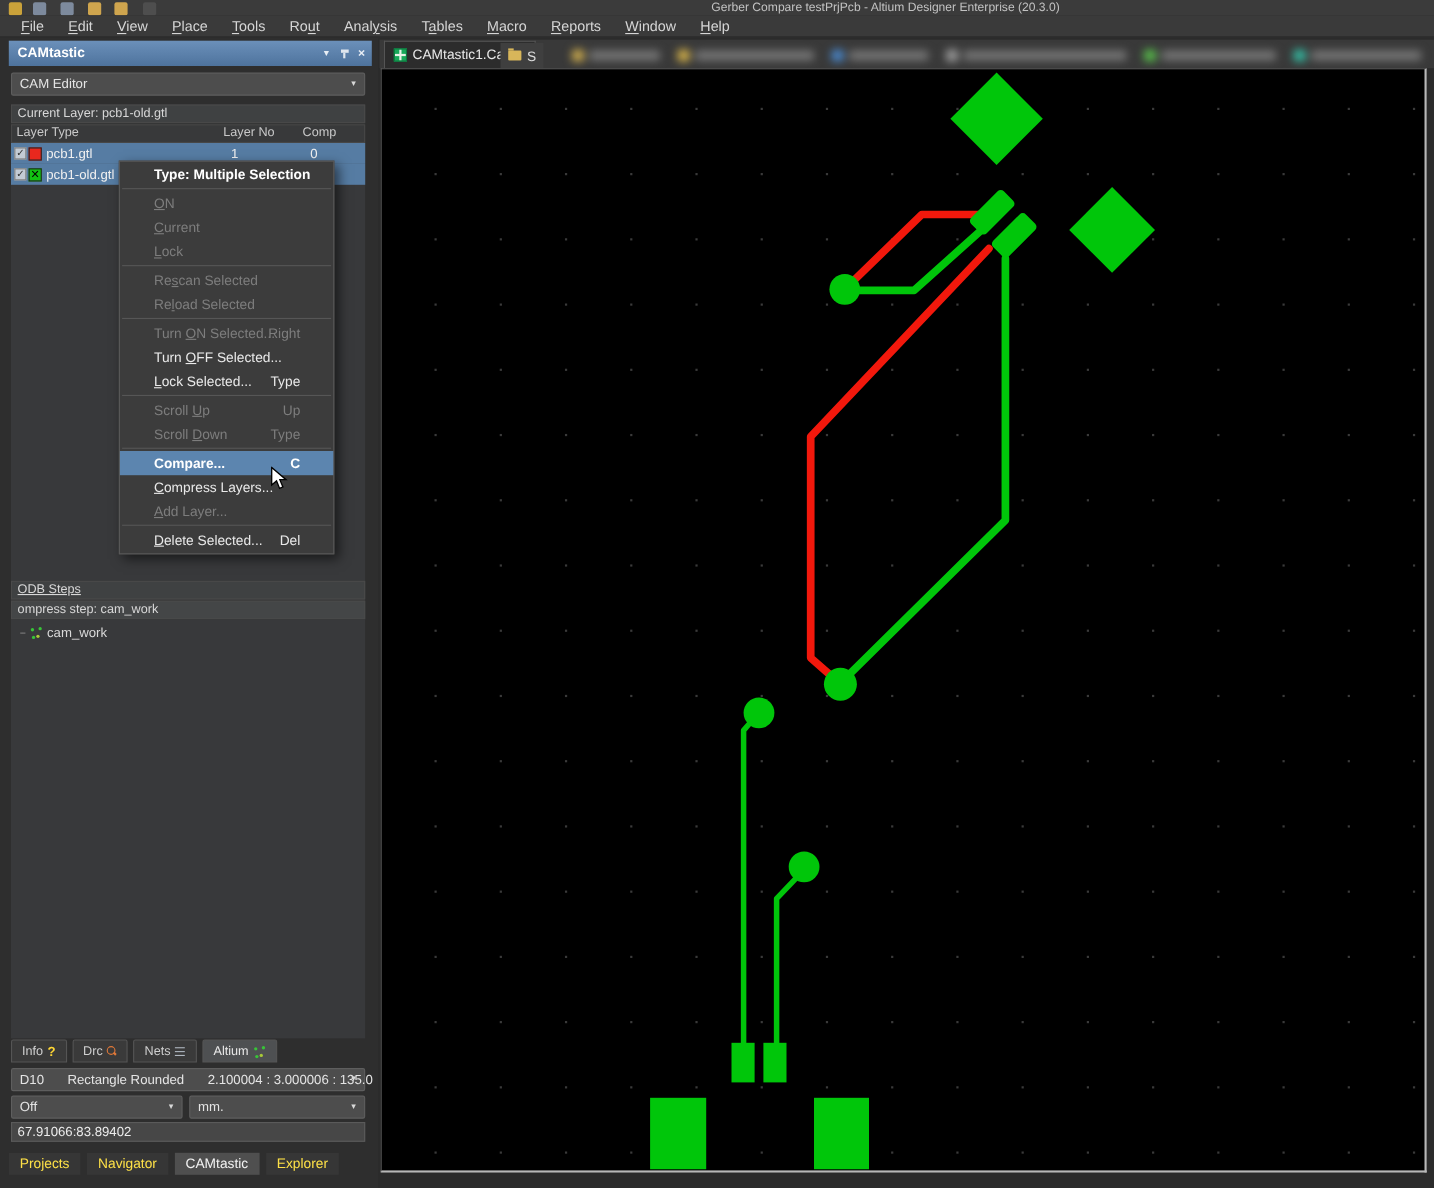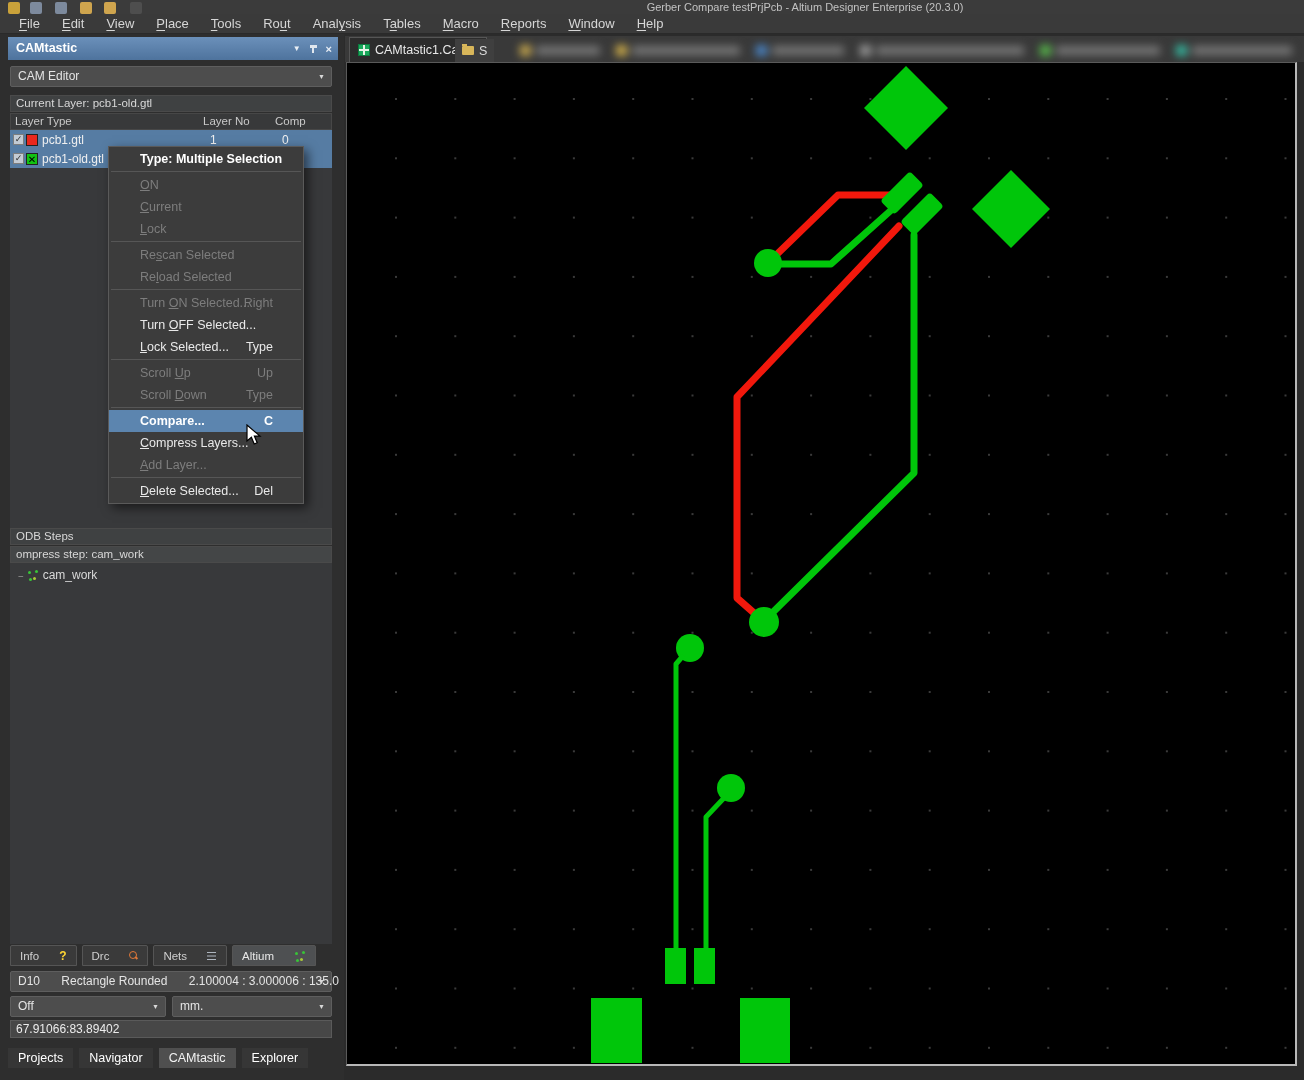--- a/index.html
+++ b/index.html
@@ -51,34 +51,34 @@
   #layer-rows { left:10px; top:130px; width:322px; }
   .lrow { height:19px; display:grid; grid-template-columns:16px 16px 1fr 72px 70px;
     align-items:center; font-size:12px; color:#f0f0f0; }
   .lrow.selected { background:#567ca3; }
   .cbx { width:11px; height:11px; margin-left:3px; background:#c3cbd4; border:1px solid #7d7d7d;
     font-size:9px; line-height:9px; text-align:center; color:#2f2f2f; }
   .swatch { width:12px; height:12px; border:1px solid #222; font-size:10px; line-height:11px;
     text-align:center; color:#000; font-weight:bold; }
   .lrow .lno, .lrow .cflag { padding-left:20px; }
 
-  #odb-header { top:528px; }
+  #odb-header { top:528px;text-decoration:underline; }
   #odb-current { top:546px; background:#444647; }
   #tree-area { left:10px; top:563px; width:322px; height:381px; background:#38393b; }
   #tree-item { position:absolute; left:8px; top:5px; font-size:12px; color:#d9d9d9;
     display:flex; align-items:center; gap:4px; }
   .tree-dash { color:#8a8a8a; font-size:10px; letter-spacing:-1px; }
 
   .icon-steps { position:relative; width:12px; height:12px; display:inline-block; }
   .icon-steps::before { content:""; position:absolute; left:1px; top:2px; width:3px; height:3px;
     border-radius:50%; background:#38c438; box-shadow:7px -1px 0 #38c438, 5px 6px 0 #a8c838, 1px 7px 0 #38c438; }
 
   
   #panel-tabs { left:10px; top:945px; height:21px; display:flex; gap:5px; }
-  .ptab { display:flex; align-items:center; gap:20px; padding:0 9px; height:21px; background:#3a3a3a;
+  .ptab { display:flex; align-items:center; gap:4px; padding:0 9px; height:21px; background:#3a3a3a;
     border:1px solid #555; border-radius:2px 2px 0 0; font-size:11.5px; color:#cfcfcf; }
   .ptab.active { background:#4e5052; color:#e8e8e8; }
   .icon-question { color:#ffd633; font-weight:bold; font-size:12px; }
   .icon-mag { position:relative; width:9px; height:9px; display:inline-block; }
   .icon-mag::before { content:""; position:absolute; left:0; top:0; width:6px; height:6px;
     border:1.5px solid #e07838; border-radius:50%; }
   .icon-mag::after { content:""; position:absolute; left:6px; top:6px; width:3px; height:1.5px;
     background:#e07838; transform:rotate(45deg); }
   .icon-nets { position:relative; width:10px; height:10px; display:inline-block; }
   .icon-nets::before { content:""; position:absolute; left:0; top:1px; width:9px; height:1.5px;
@@ -87,21 +87,21 @@
   
   #combo-aperture { left:10px; top:971px; width:322px; height:21px; }
   #combo-aperture .seg { margin-right:18px; }
   #combo-off { left:10px; top:996px; width:156px; height:21px; }
   #combo-units { left:172px; top:996px; width:160px; height:21px; }
   #coord-field { left:10px; top:1020px; width:322px; height:18px; background:#474747;
     border:1px solid #5a5a5a; color:#ececec; font-size:12px; line-height:16px; padding-left:5px; }
 
   
   #bottom-tabs { left:8px; top:1048px; height:20px; display:flex; gap:6px; }
-  .btab { padding:0 10px; height:20px; line-height:20px; background:#363636; font-size:12.5px; color:#ffffff; }
+  .btab { padding:0 10px; height:20px; line-height:20px; background:#363636; font-size:12.5px; color:#fde047; }
   .btab.active { background:#4f4f4f; color:#f2f2f2; }
 
   
   #doctabs { left:345px; top:36px; width:959px; height:26px; background:#393939; overflow:hidden; }
   #tab-active { position:absolute; left:4px; top:1px; height:25px; background:#2c2c2c;
     border:1px solid #555; border-bottom:none; display:flex; align-items:center; gap:5px;
     padding:0 8px; font-size:12.5px; color:#e8e8e8; }
   .icon-grid { width:12px; height:12px; border:1px solid #0c7a3e;
     background:
       linear-gradient(#e6f2e6,#e6f2e6) 50% 0/2px 100% no-repeat,

